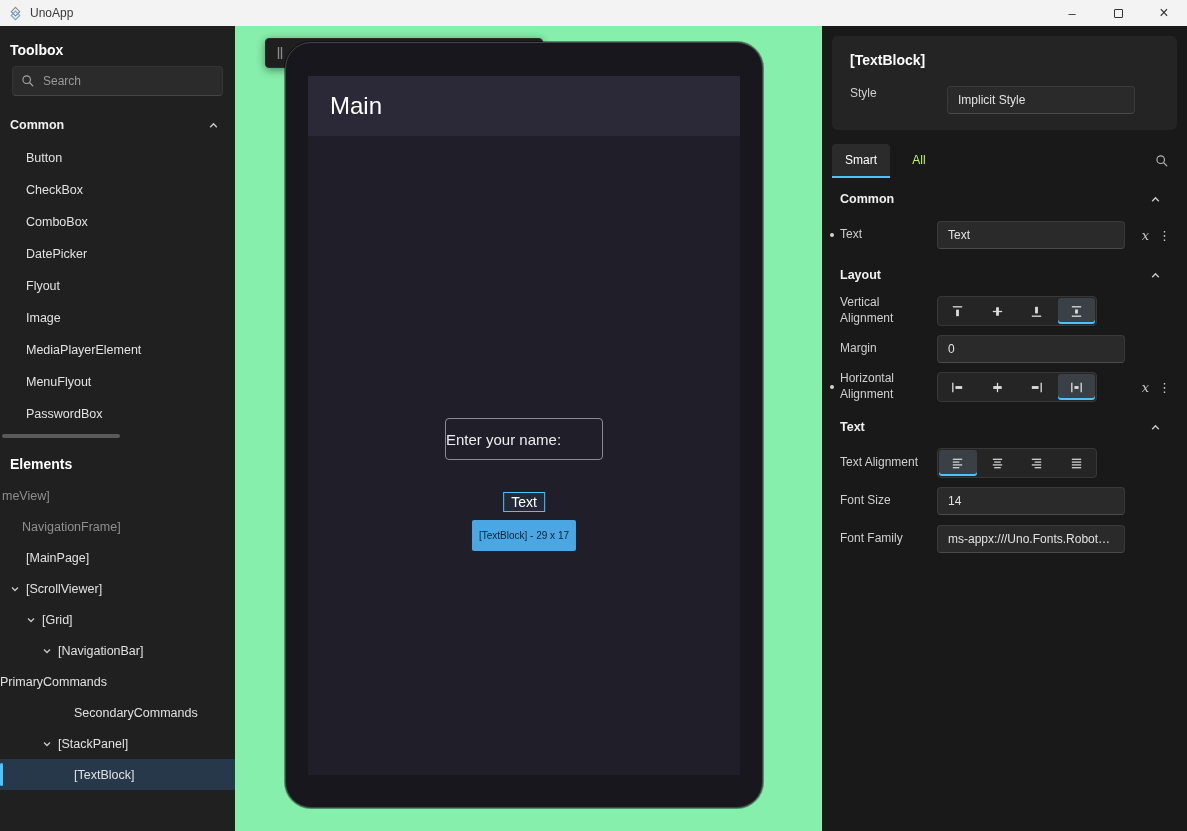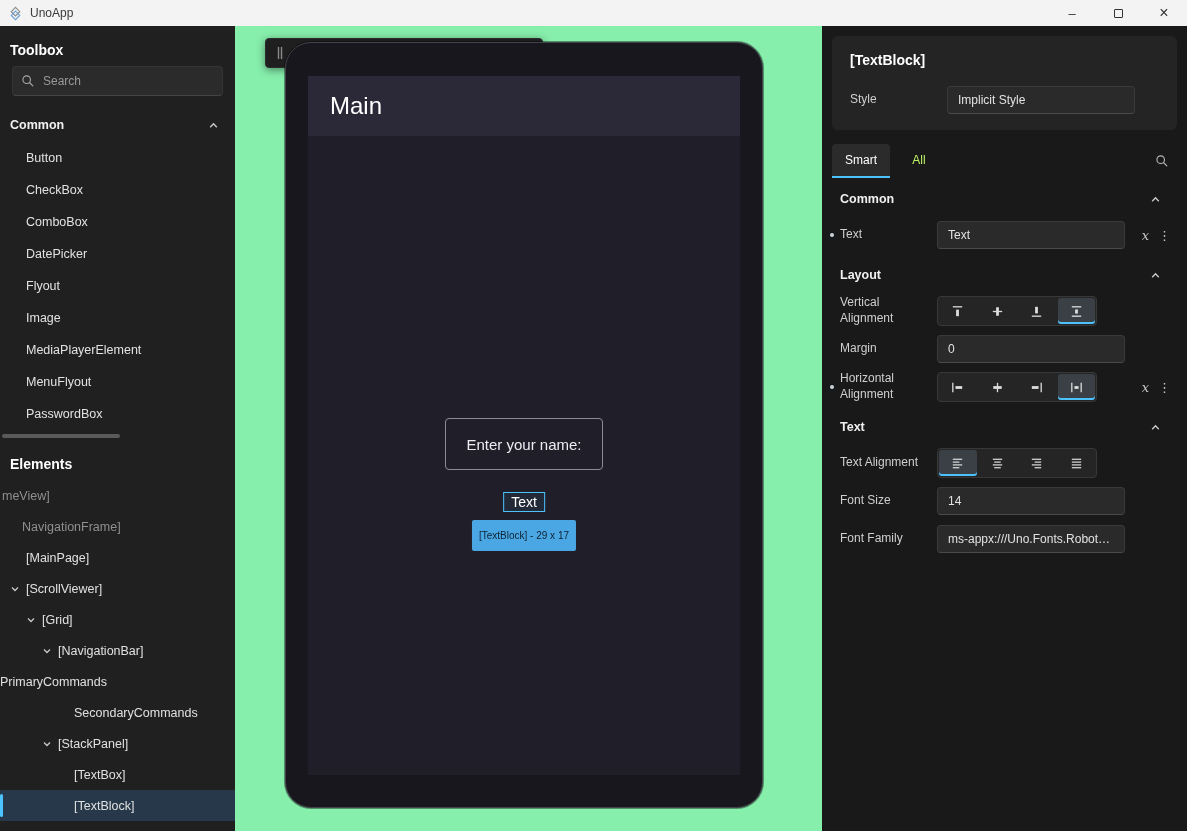--- a/index.html
+++ b/index.html
@@ -47,33 +47,33 @@
   .tbtn { width:29px; height:26px; display:flex; align-items:center; justify-content:center; border-radius:3px; cursor:default; }
   .tbtn.narrow { width:16px; }
   .kebab { font-size:15px; color:#d6d6d6; line-height:1; }
 
   .phone { position:absolute; left:50px; top:16px; width:478px; height:766px; border:1px solid #43434b;
     border-radius:26px; background:#17171d; box-shadow:0 0 0 1px rgba(0,0,0,.4); }
   .screen { position:absolute; left:22px; right:22px; top:33px; bottom:32px; background:#201f29; overflow:hidden; }
   .app-header { height:60px; background:#2b2938; display:flex; align-items:center; padding-left:22px; }
   .app-header span { font-size:24px; color:#ffffff; font-weight:400; }
   .app-body { position:absolute; top:60px; left:0; right:0; bottom:0; }
-  .name-textbox { position:absolute; top:282px; left:50%; transform:translateX(-50%); width:158px; height:52px;
-    border:1px solid #8a8a92; border-radius:4px; display:flex; align-items:center; justify-content:center;
+  .name-textbox { position:absolute; top:282px; left:50%; transform:translateX(-50%); width:158px; height:42px;
+    border:1px solid #8a8a92; border-radius:4px; display:flex; align-items:center; 
     font-size:15px; color:#ececf0; }
   .sel-text { position:absolute; top:356px; left:50%; transform:translateX(-50%); border:1px solid #4cc2ff;
     background:rgba(76,194,255,0.07); padding:1px 7px; font-size:14px; color:#ffffff; }
   .sel-badge { position:absolute; top:384px; left:50%; transform:translateX(-50%); background:#4aa7e4;
     color:#0c2233; font-size:10px; padding:10px 7px; border-radius:2px; white-space:nowrap; }
 
   
   .panel { position:absolute; right:0; top:26px; bottom:0; width:365px; background:#191919; overflow:hidden; }
   .prop-card { margin:10px; background:#242424; border-radius:6px; padding:16px 16px 16px 18px; }
   .card-title { font-size:14px; font-weight:bold; color:#ffffff; margin-bottom:18px; }
-  .card-row { display:flex; align-items:center; }
+  .card-row { display:flex; }
   .plabel { flex:0 0 97px; font-size:12px; color:#cfcfcf; line-height:1.3; position:relative; padding-right:6px; }
   .plabel.modified::before { content:''; position:absolute; left:-10px; top:50%; transform:translateY(-50%);
     width:4px; height:4px; border-radius:50%; background:#cdd5db; }
   .pinput { width:188px; height:28px; background:#2a2a2a; border:1px solid #3a3a3a; border-bottom-color:#4a4a4a;
     border-radius:4px; color:#e2e2e2; font-size:12px; padding:0 10px; outline:none;
     font-family:"Liberation Sans","DejaVu Sans",sans-serif; text-overflow:ellipsis; }
   .tabs-row { display:flex; align-items:center; margin:14px 18px 0 10px; }
   .tab { width:58px; height:34px; display:flex; align-items:center; justify-content:center; font-size:12px;
     color:#bef264; cursor:default; border-bottom:2px solid transparent; }
   .tab.selected { background:#2b2b2b; color:#ffffff; border-radius:4px 4px 0 0; border-bottom-color:#4cc2ff; }
@@ -187,23 +187,20 @@
           <span class="tree-label">SecondaryCommands</span>
         </div>
         <div class="tree-row" style="padding-left: 42px;">
           <span class="tree-chev">
             <svg width="10" height="10" viewBox="0 0 10 10">
               <path d="M2 3.5 L5 6.5 L8 3.5" fill="none" stroke="#c9c9c9" stroke-width="1.3"></path>
             </svg>
           </span>
           <span class="tree-label">[StackPanel]</span>
         </div>
-        <div class="tree-row" style="padding-left: 74px;">
-          <span class="tree-label">[TextBox]</span>
-        </div>
         <div class="tree-row selected" style="padding-left: 74px;">
           <span class="tree-label">[TextBlock]</span>
         </div>
       </div>
   </div>
 
   <div class="canvas">
     <div class="toolbar">
       <div class="tbtn narrow">
         <svg width="8" height="14" viewBox="0 0 8 14">

